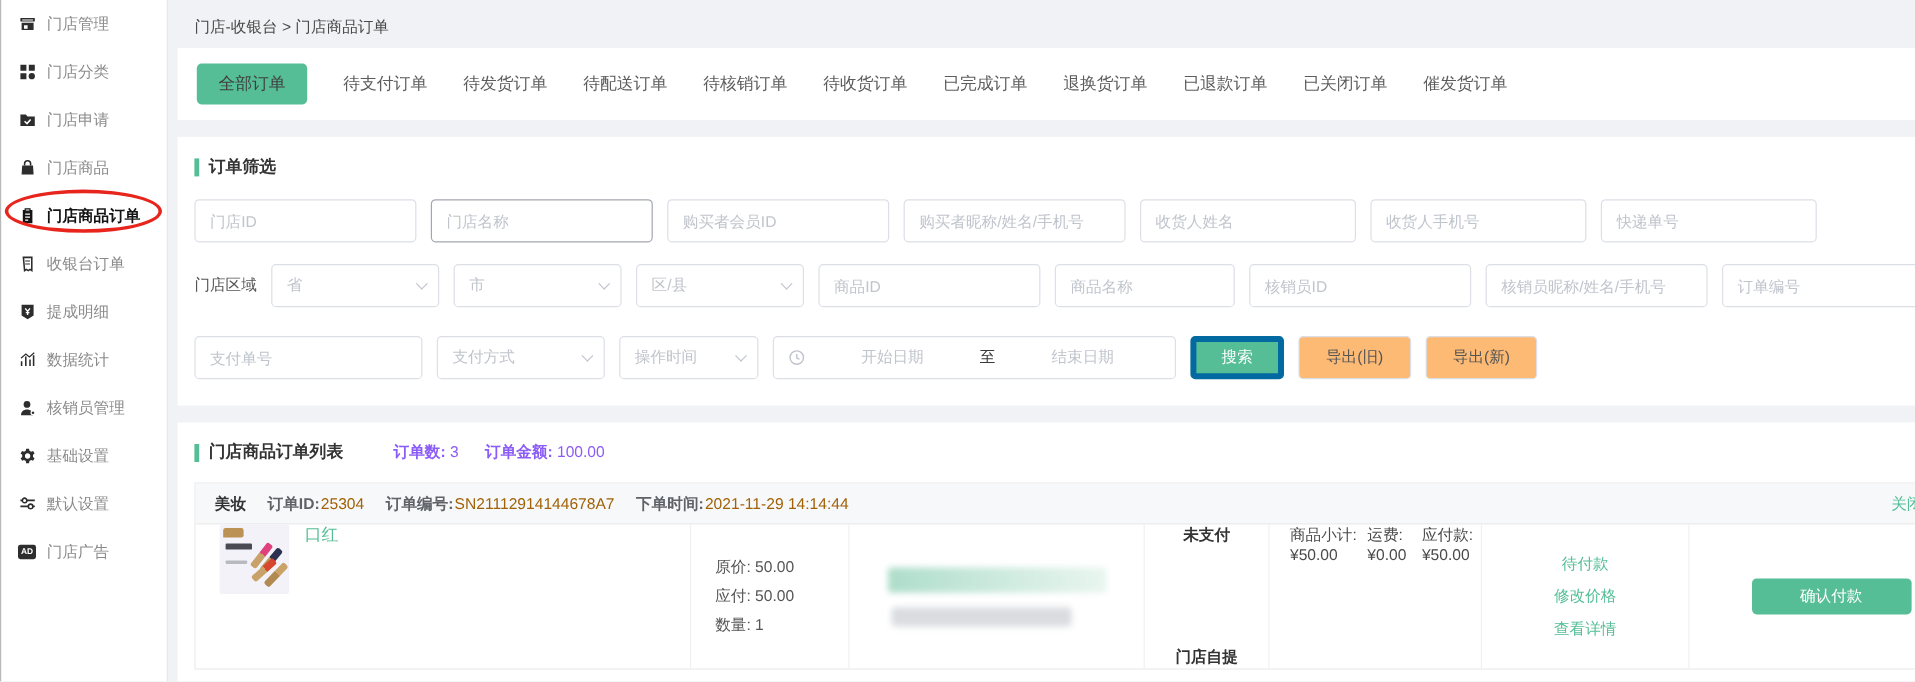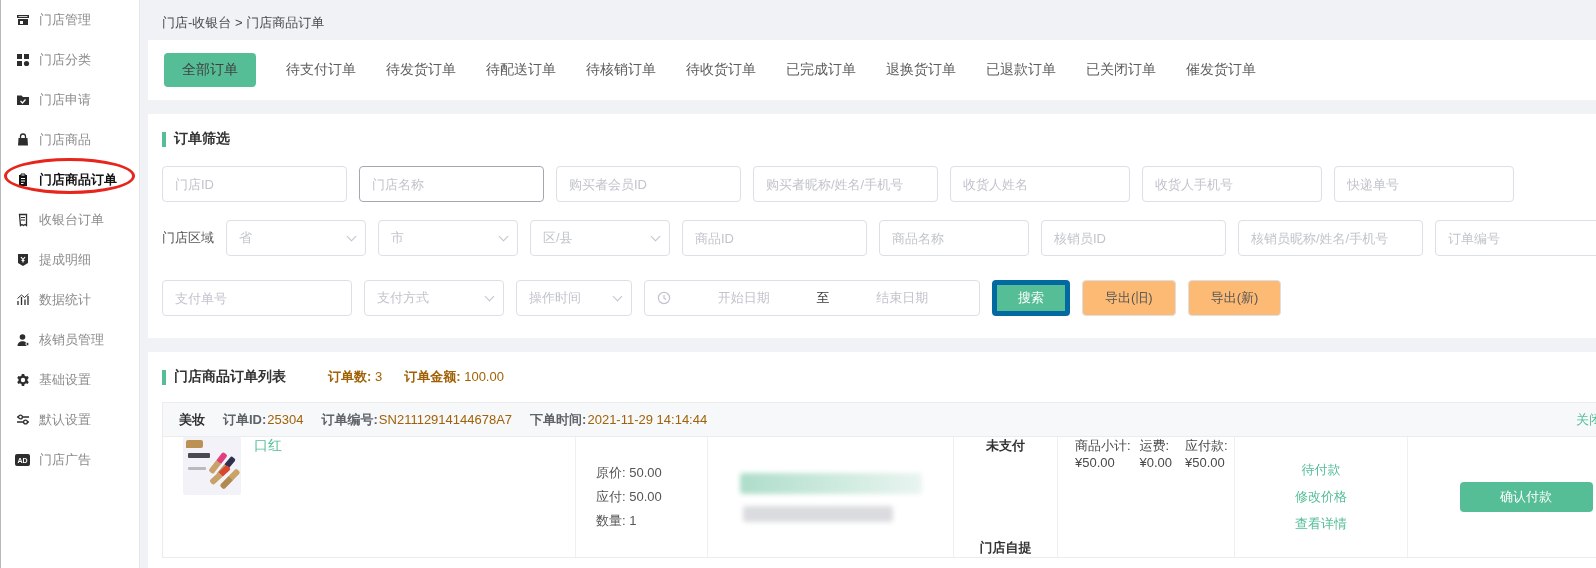--- a/index.html
+++ b/index.html
@@ -58,21 +58,21 @@
     display:flex; align-items:center; padding:0 12px; gap:8px; background:#fff;
   }
   .datebox .dph { color:#c0c4cc; flex:1; text-align:center; font-size:13px; }
   .datebox .dto { color:#3a3a3a; font-size:13px; }
   .btn { height:36px; border-radius:4px; font-size:13px; display:flex; align-items:center; justify-content:center; cursor:pointer; }
   .btn-green { background:#55be96; color:#fff; border:5px solid #0369a1; padding:0 21px; }
   .btn-plain { background:#fdba74; color:#555; border:1px solid #dcdfe6; padding:12px 22px; }
   
   .list-panel { margin-top:14px; flex:1; padding:16px 6px 0 14px; overflow:hidden; }
   .list-head { display:flex; align-items:center; }
-  .list-stats { margin-left:42px; color:#a16207; font-size:13px; display:flex; gap:22px; }
+  .list-stats { margin-left:42px; color:#8b5cf6; font-size:13px; display:flex; gap:22px; }
   .list-stats b { font-weight:bold; }
   .order-card { margin-top:16px; border:1px solid #ececec; }
   .order-head {
     background:#f7f8fa; height:34px; display:flex; align-items:center;
     padding:0 16px; font-size:13px; border-bottom:1px solid #ececec;
   }
   .order-head .cat { font-weight:bold; color:#333; }
   .oh-label { margin-left:18px; color:#5f6368; font-weight:bold; }
   .oh-val { margin-left:1px; color:#a16207; }
   .spacer { flex:1; }

